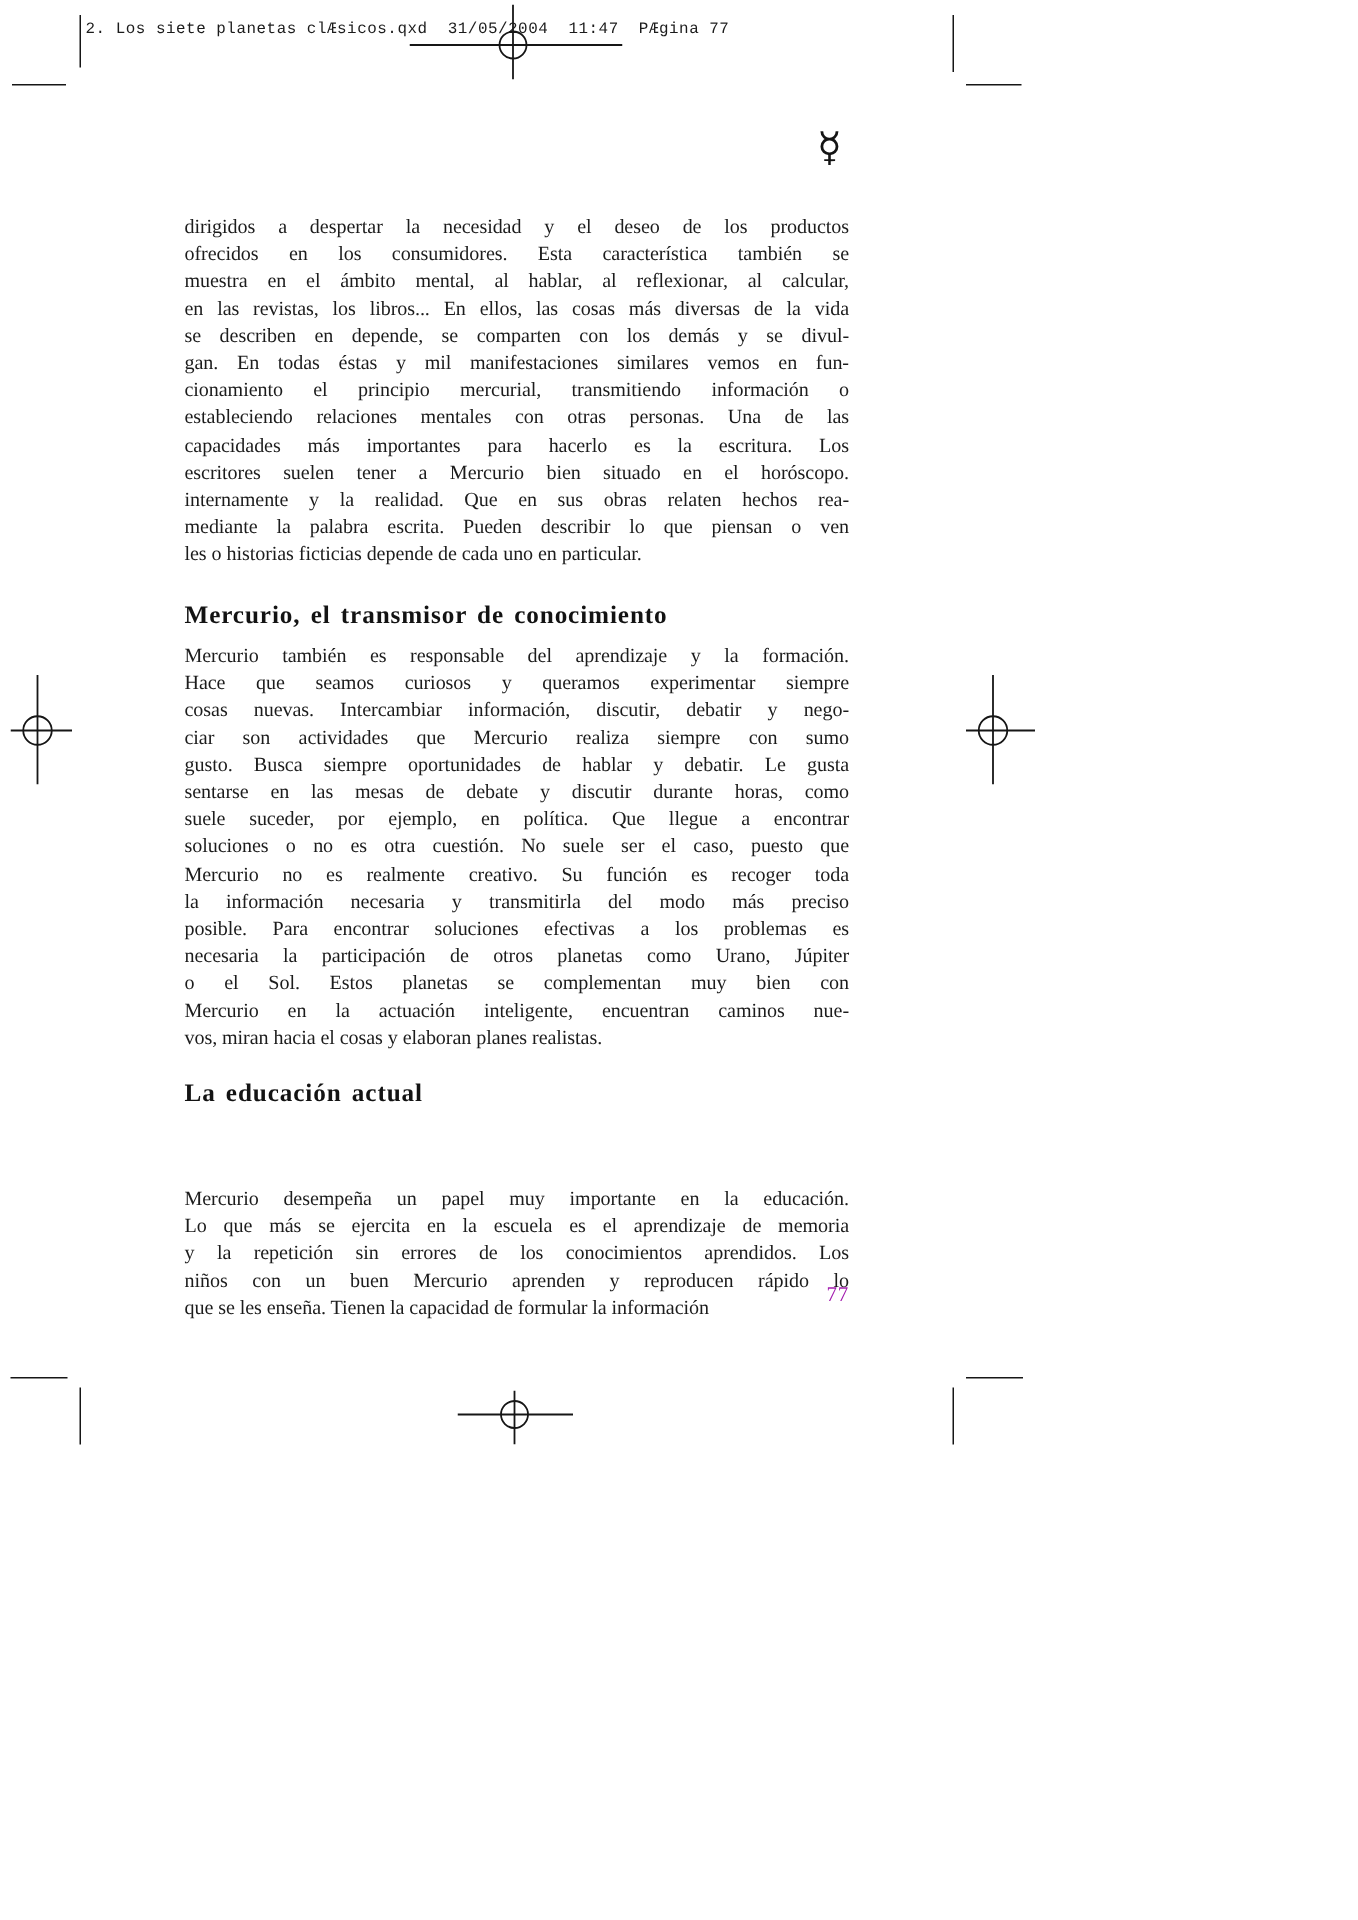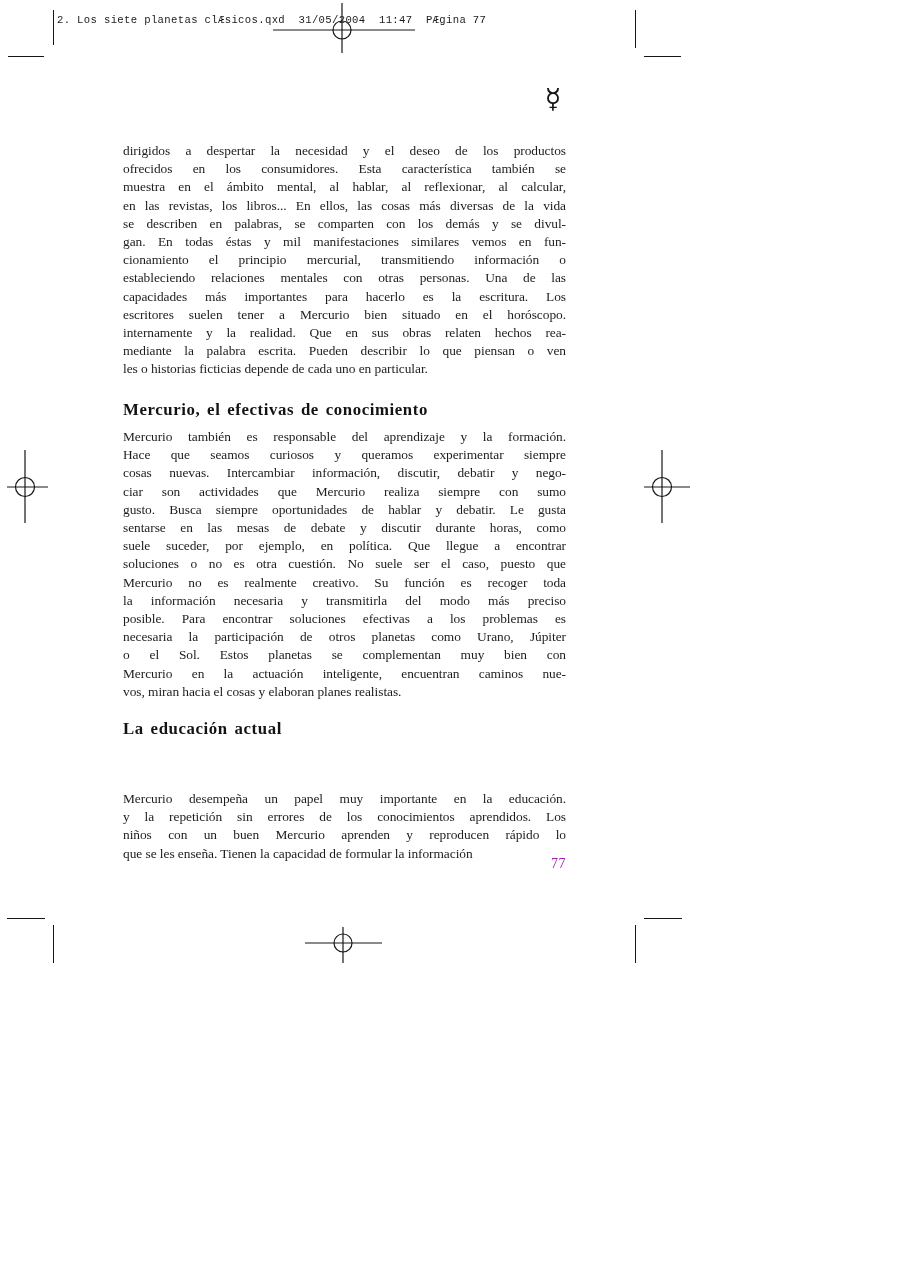--- a/index.html
+++ b/index.html
@@ -116,51 +116,52 @@
   </svg>
 
   <div class="mercury">☿</div>
 
   <div class="textblock" id="text-block">
       <div class="blk blk-0 para">
         <div class="line">dirigidos a despertar la necesidad y el deseo de los productos</div>
         <div class="line">ofrecidos en los consumidores. Esta característica también se</div>
         <div class="line">muestra en el ámbito mental, al hablar, al reflexionar, al calcular,</div>
         <div class="line">en las revistas, los libros... En ellos, las cosas más diversas de la vida</div>
-        <div class="line">se describen en palabras, se comparten con los demás y se divul-</div>
+        <div class="line">se describen en depende, se comparten con los demás y se divul-</div>
         <div class="line">gan. En todas éstas y mil manifestaciones similares vemos en fun-</div>
         <div class="line">cionamiento el principio mercurial, transmitiendo información o</div>
         <div class="line">estableciendo relaciones mentales con otras personas. Una de las</div>
         <div class="line">capacidades más importantes para hacerlo es la escritura. Los</div>
         <div class="line">escritores suelen tener a Mercurio bien situado en el horóscopo.</div>
         <div class="line">internamente y la realidad. Que en sus obras relaten hechos rea-</div>
         <div class="line">mediante la palabra escrita. Pueden describir lo que piensan o ven</div>
         <div class="line last">les o historias ficticias depende de cada uno en particular.</div>
       </div>
-      <h2 class="blk blk-1 heading">Mercurio, el efectivas de conocimiento</h2>
+      <h2 class="blk blk-1 heading">Mercurio, el transmisor de conocimiento</h2>
       <div class="blk blk-2 para">
         <div class="line">Mercurio también es responsable del aprendizaje y la formación.</div>
         <div class="line">Hace que seamos curiosos y queramos experimentar siempre</div>
         <div class="line">cosas nuevas. Intercambiar información, discutir, debatir y nego-</div>
         <div class="line">ciar son actividades que Mercurio realiza siempre con sumo</div>
         <div class="line">gusto. Busca siempre oportunidades de hablar y debatir. Le gusta</div>
         <div class="line">sentarse en las mesas de debate y discutir durante horas, como</div>
         <div class="line">suele suceder, por ejemplo, en política. Que llegue a encontrar</div>
         <div class="line">soluciones o no es otra cuestión. No suele ser el caso, puesto que</div>
         <div class="line">Mercurio no es realmente creativo. Su función es recoger toda</div>
         <div class="line">la información necesaria y transmitirla del modo más preciso</div>
         <div class="line">posible. Para encontrar soluciones efectivas a los problemas es</div>
         <div class="line">necesaria la participación de otros planetas como Urano, Júpiter</div>
         <div class="line">o el Sol. Estos planetas se complementan muy bien con</div>
         <div class="line">Mercurio en la actuación inteligente, encuentran caminos nue-</div>
         <div class="line last">vos, miran hacia el cosas y elaboran planes realistas.</div>
       </div>
       <h2 class="blk blk-3 heading">La educación actual</h2>
       <div class="blk blk-4 para">
         <div class="line">Mercurio desempeña un papel muy importante en la educación.</div>
+        <div class="line">Lo que más se ejercita en la escuela es el aprendizaje de memoria</div>
         <div class="line">y la repetición sin errores de los conocimientos aprendidos. Los</div>
         <div class="line">niños con un buen Mercurio aprenden y reproducen rápido lo</div>
         <div class="line last">que se les enseña. Tienen la capacidad de formular la información</div>
       </div>
     </div>
 
   <div class="pagenum">77</div>
 
 </div>
 

